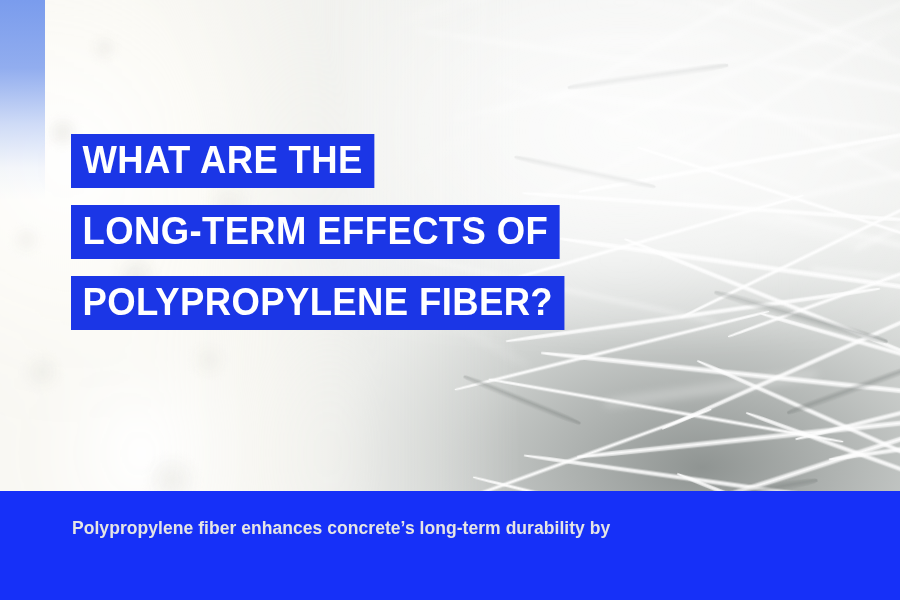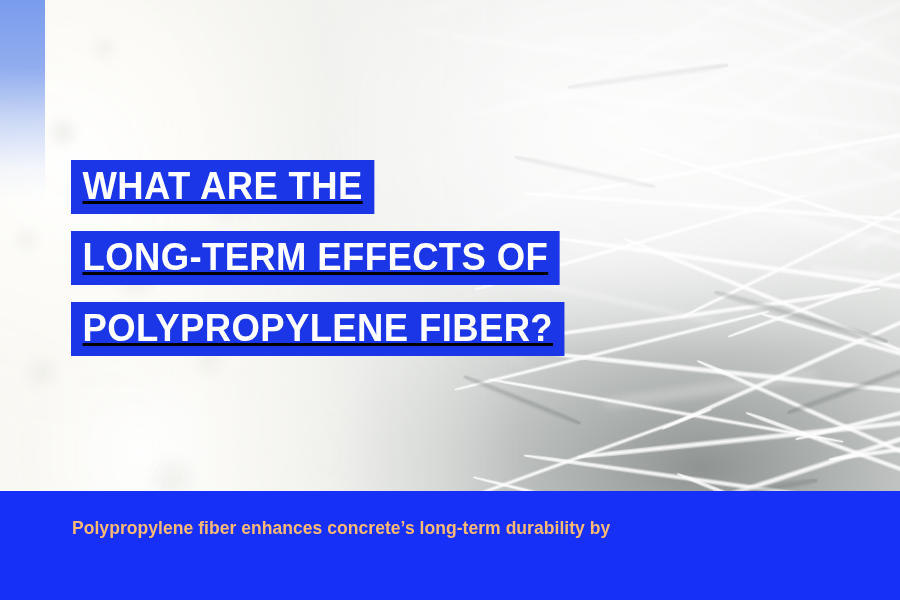--- a/index.html
+++ b/index.html
@@ -104,22 +104,21 @@
     position: absolute;
     left: 0; top: 0;
     width: 45px;
     height: 200px;
   }
 
   
   .title-block {
     position: absolute;
     left: 71px;
-    top: 160px;
-    text-decoration: underline;
+    top: 134px;
   }
   .title-line {
     display: table;
     margin: 0 0 17px 0;
     padding: 7px 12px 9px 12px;
     color: #ffffff;
     font-family: "Liberation Sans", sans-serif;
     font-weight: 700;
     font-size: 38px;
     line-height: 38px;
@@ -137,21 +136,21 @@
     left: 0;
     bottom: 0;
     width: 900px;
     height: 109px;
   }
   .caption-text {
     position: absolute;
     left: 72px;
     top: 26px;
     width: 760px;
-    color: #fdba74;
+    color: #e5e5e5;
     font-family: "Liberation Sans", sans-serif;
     font-weight: 700;
     font-size: 17.5px;
     line-height: 23px;
     letter-spacing: 0.05px;
   }
   .caption-text span { display: block; }
 </style>
 </head>
 <body>

